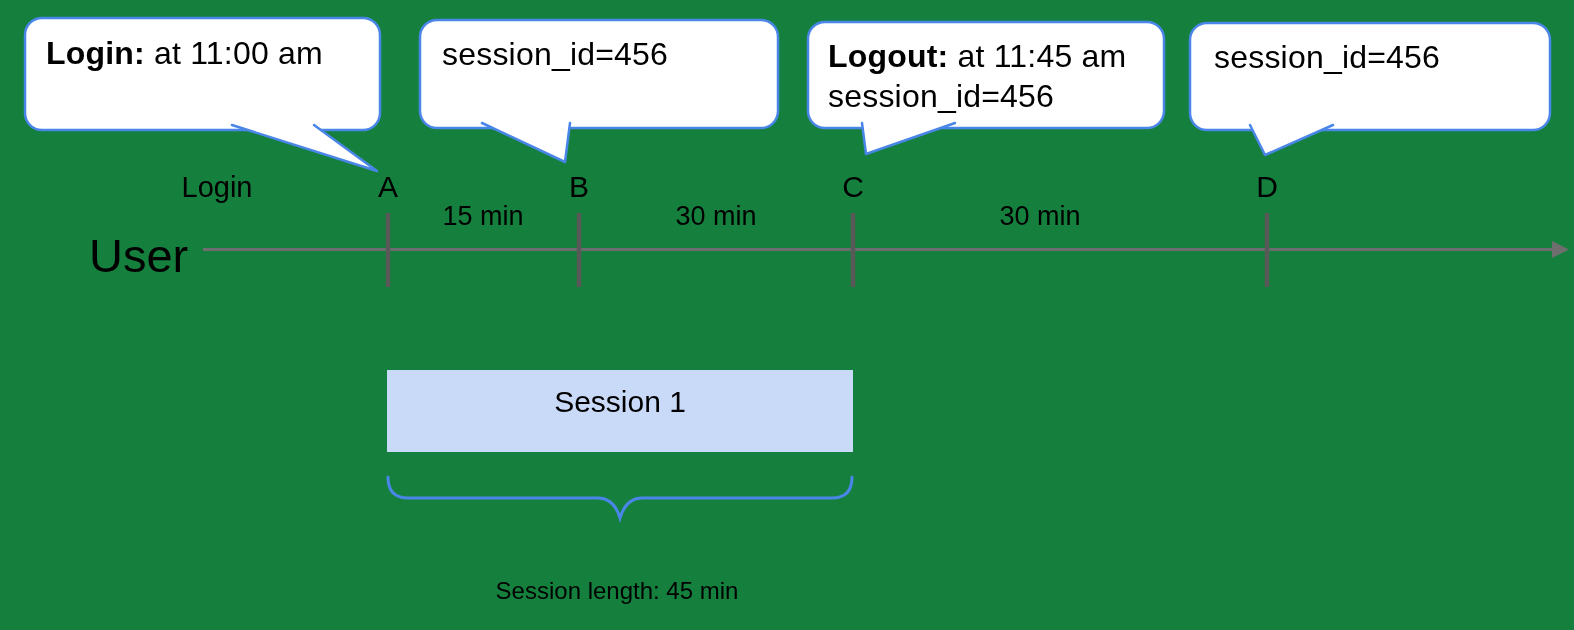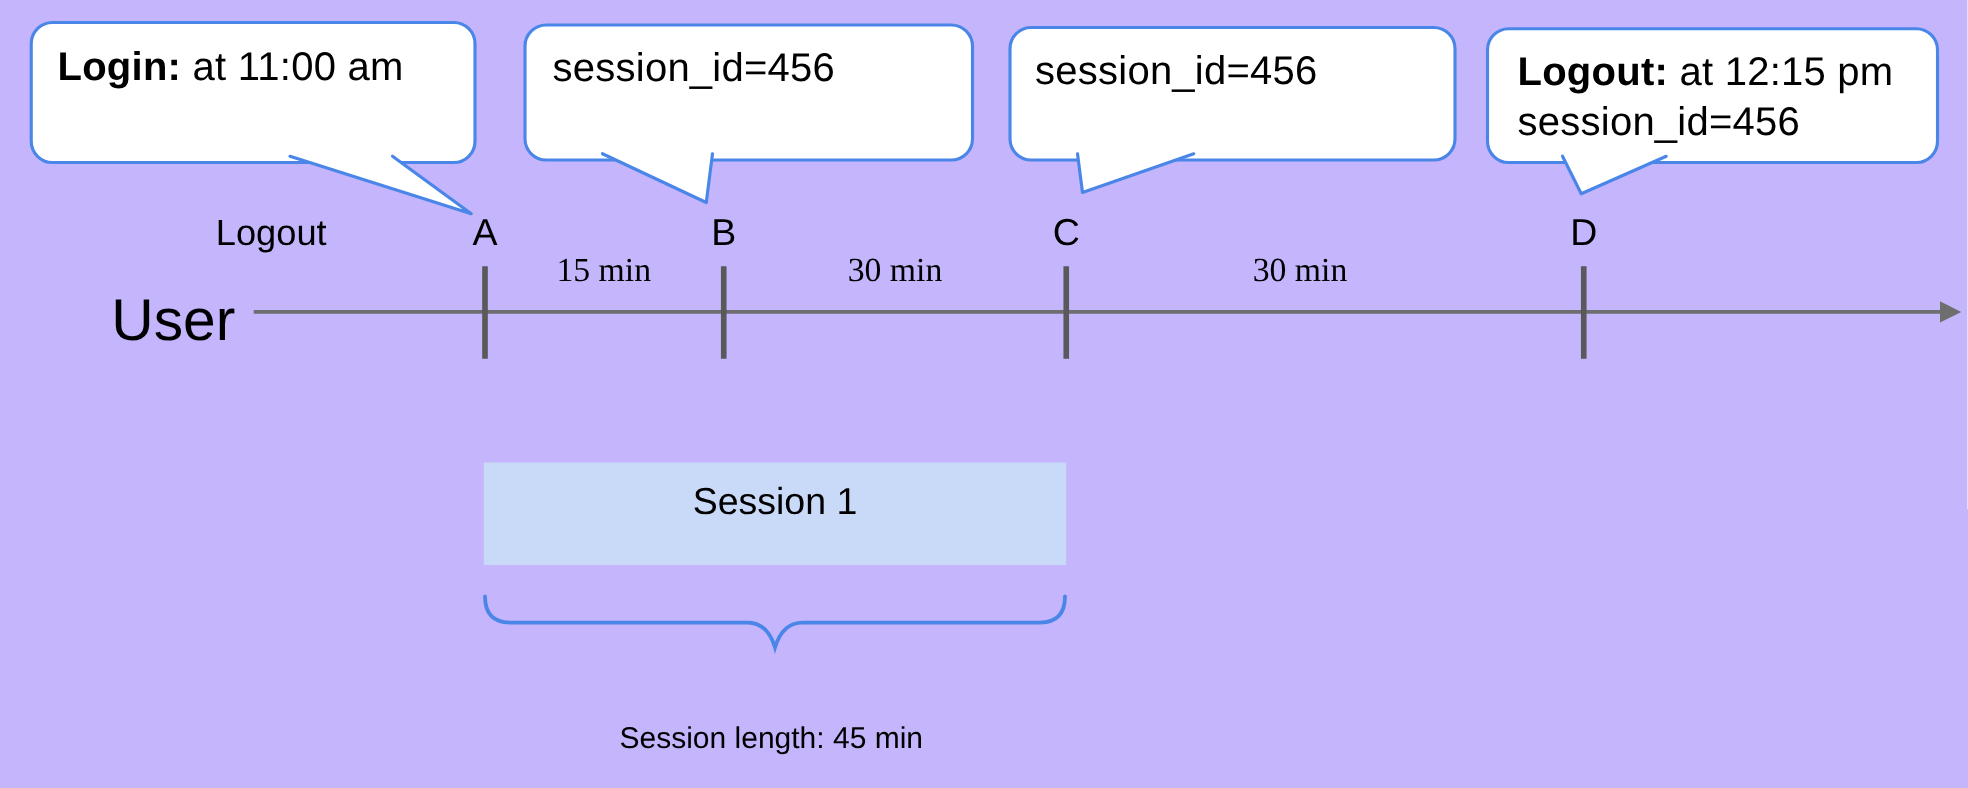--- a/index.html
+++ b/index.html
@@ -1,27 +1,27 @@
 <!DOCTYPE html>
 <html><head>
 <meta charset="utf-8">
 <style>
   html,body{margin:0;padding:0;background:#fff;}
   #canvas{
-    position:relative;width:1574px;height:630px;background:#c4b5fd;overflow:hidden;
+    position:relative;width:1574px;height:630px;background:#15803d;overflow:hidden;
     font-family:"Liberation Sans","DejaVu Sans",sans-serif;color:#000;
   }
   #shapes{position:absolute;left:0;top:0;width:1574px;height:630px;}
   .abs{position:absolute;}
   .callout-text{font-size:32px;line-height:40px;letter-spacing:0.2px;white-space:nowrap;}
   .callout-text .bold{font-weight:bold;}
   .axis-user{font-size:47px;line-height:40px;}
   .events-label{font-size:29px;line-height:34px;text-align:center;}
   .marker-label{font-size:30px;line-height:34px;text-align:center;}
-  .interval-label{font-size:27px;line-height:32px;text-align:center;font-family:Liberation Serif, serif;}
+  .interval-label{font-size:27px;line-height:32px;text-align:center;}
   .session-box-label{display:flex;align-items:center;justify-content:center;font-size:30px;}
   .session-length-label{font-size:24px;line-height:38px;text-align:center;}
 </style>
 </head>
 <body>
 
 <div id="canvas">
 
   <svg id="shapes" viewBox="0 0 1574 630">
 
@@ -50,29 +50,29 @@
 
   <div class="abs callout-text" style="left:46px;top:33px;">
     <div><span class="bold">Login:</span><span> at 11:00 am</span></div>
   </div>
 
   <div class="abs callout-text" style="left:442px;top:34px;">
     <div>session_id=456</div>
   </div>
 
   <div class="abs callout-text" style="left:828px;top:36px;">
+    <div><span class="bold">Logout:</span><span> at 11:45 am</span></div>
     <div>session_id=456</div>
   </div>
 
   <div class="abs callout-text" style="left:1214px;top:37px;">
-    <div><span class="bold">Logout:</span><span> at 12:15 pm</span></div>
     <div>session_id=456</div>
   </div>
 
-  <div class="abs events-label" style="left:137px;top:170px;width:160px;">Logout</div>
+  <div class="abs events-label" style="left:137px;top:170px;width:160px;">Login</div>
   <div class="abs marker-label" style="left:358px;top:170px;width:60px;">A</div>
   <div class="abs marker-label" style="left:549px;top:170px;width:60px;">B</div>
   <div class="abs marker-label" style="left:823px;top:170px;width:60px;">C</div>
   <div class="abs marker-label" style="left:1237px;top:170px;width:60px;">D</div>
 
   <div class="abs interval-label" style="left:403px;top:200px;width:160px;">15 min</div>
   <div class="abs interval-label" style="left:636px;top:200px;width:160px;">30 min</div>
   <div class="abs interval-label" style="left:960px;top:200px;width:160px;">30 min</div>
 
   <div class="abs axis-user" style="left:89px;top:236px;">User</div>

